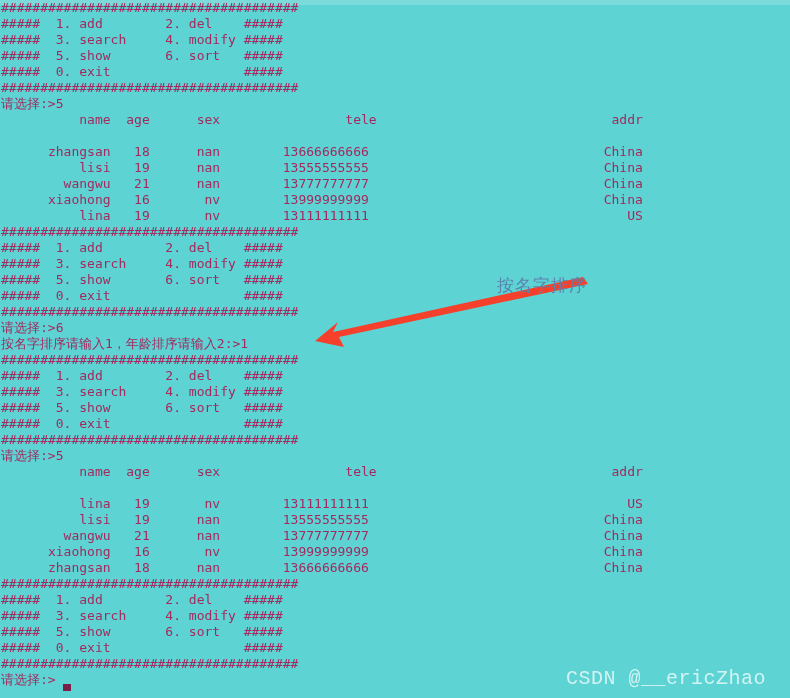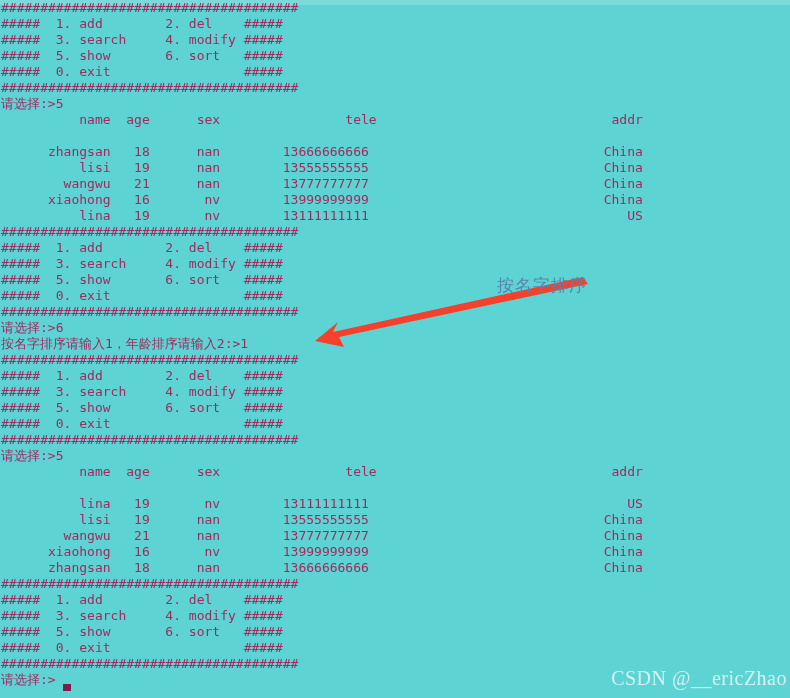--- a/index.html
+++ b/index.html
@@ -73,24 +73,24 @@
     font-family: "DejaVu Sans", "Liberation Sans", sans-serif;
     font-size: 17px;
     line-height: 22px;
     letter-spacing: 1px;
     white-space: pre;
   }
 
   
   #watermark {
     position: absolute;
-    right: 3px;
+    right: 24px;
     bottom: 8px;
     color: rgba(255,255,255,0.72);
-    font-family: Liberation Serif, serif;
+    font-family: Liberation Mono, monospace;
     font-size: 20px;
     letter-spacing: 0.5px;
     white-space: pre;
     margin-left: 31px;
   }
 </style>
 </head>
 <body style="background: rgb(94, 211, 211);">
 
 <div id="top-band"></div>

